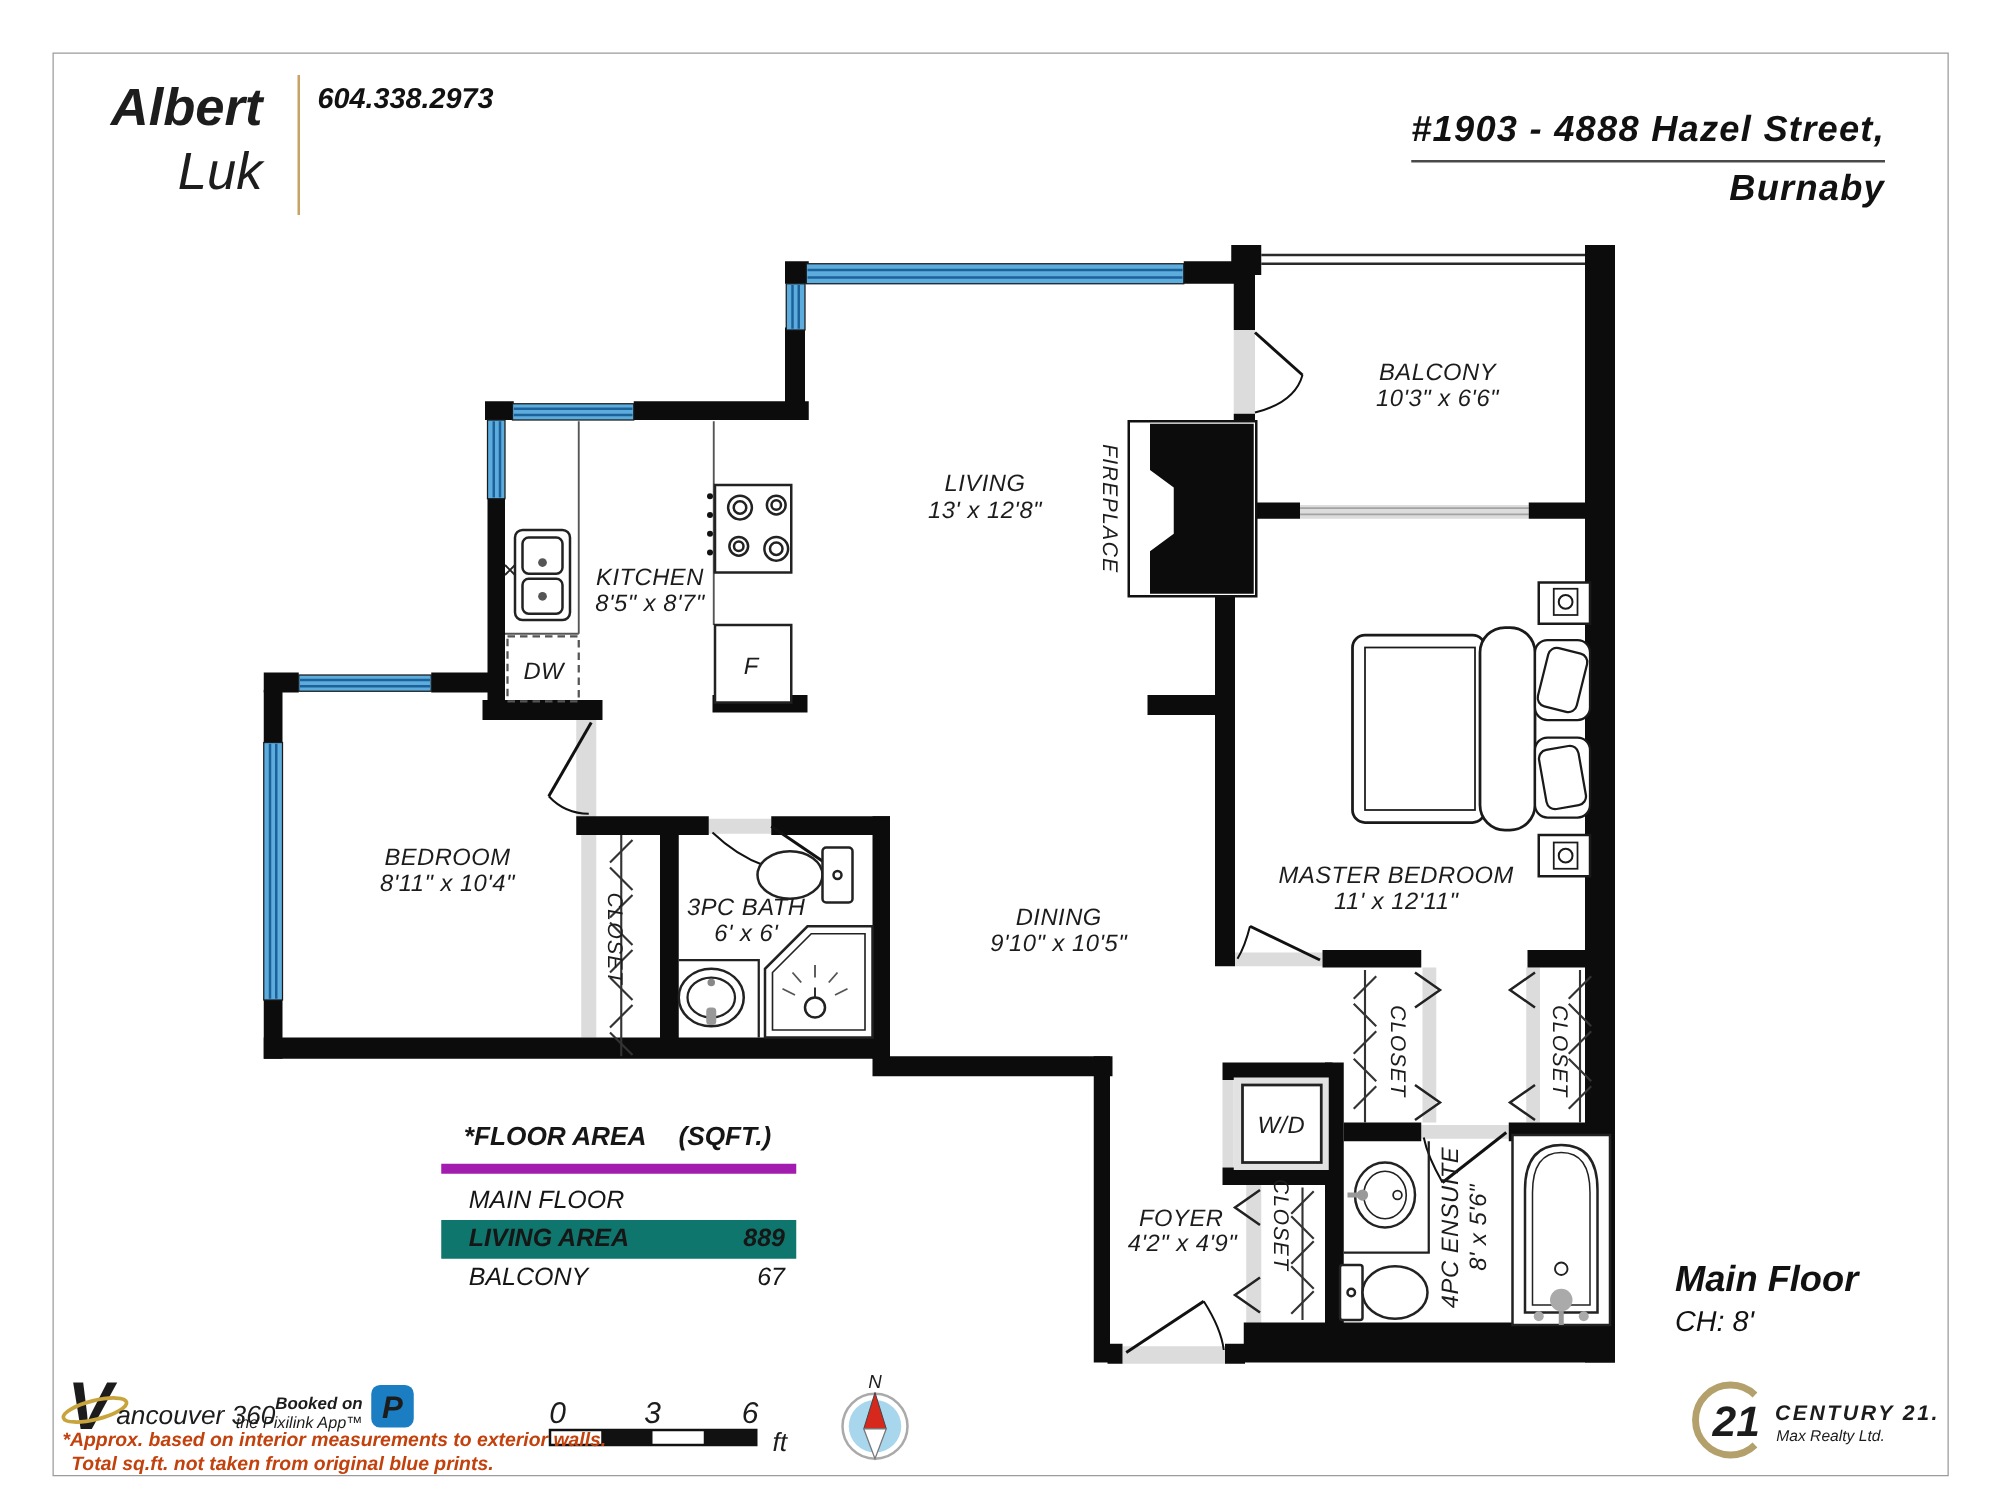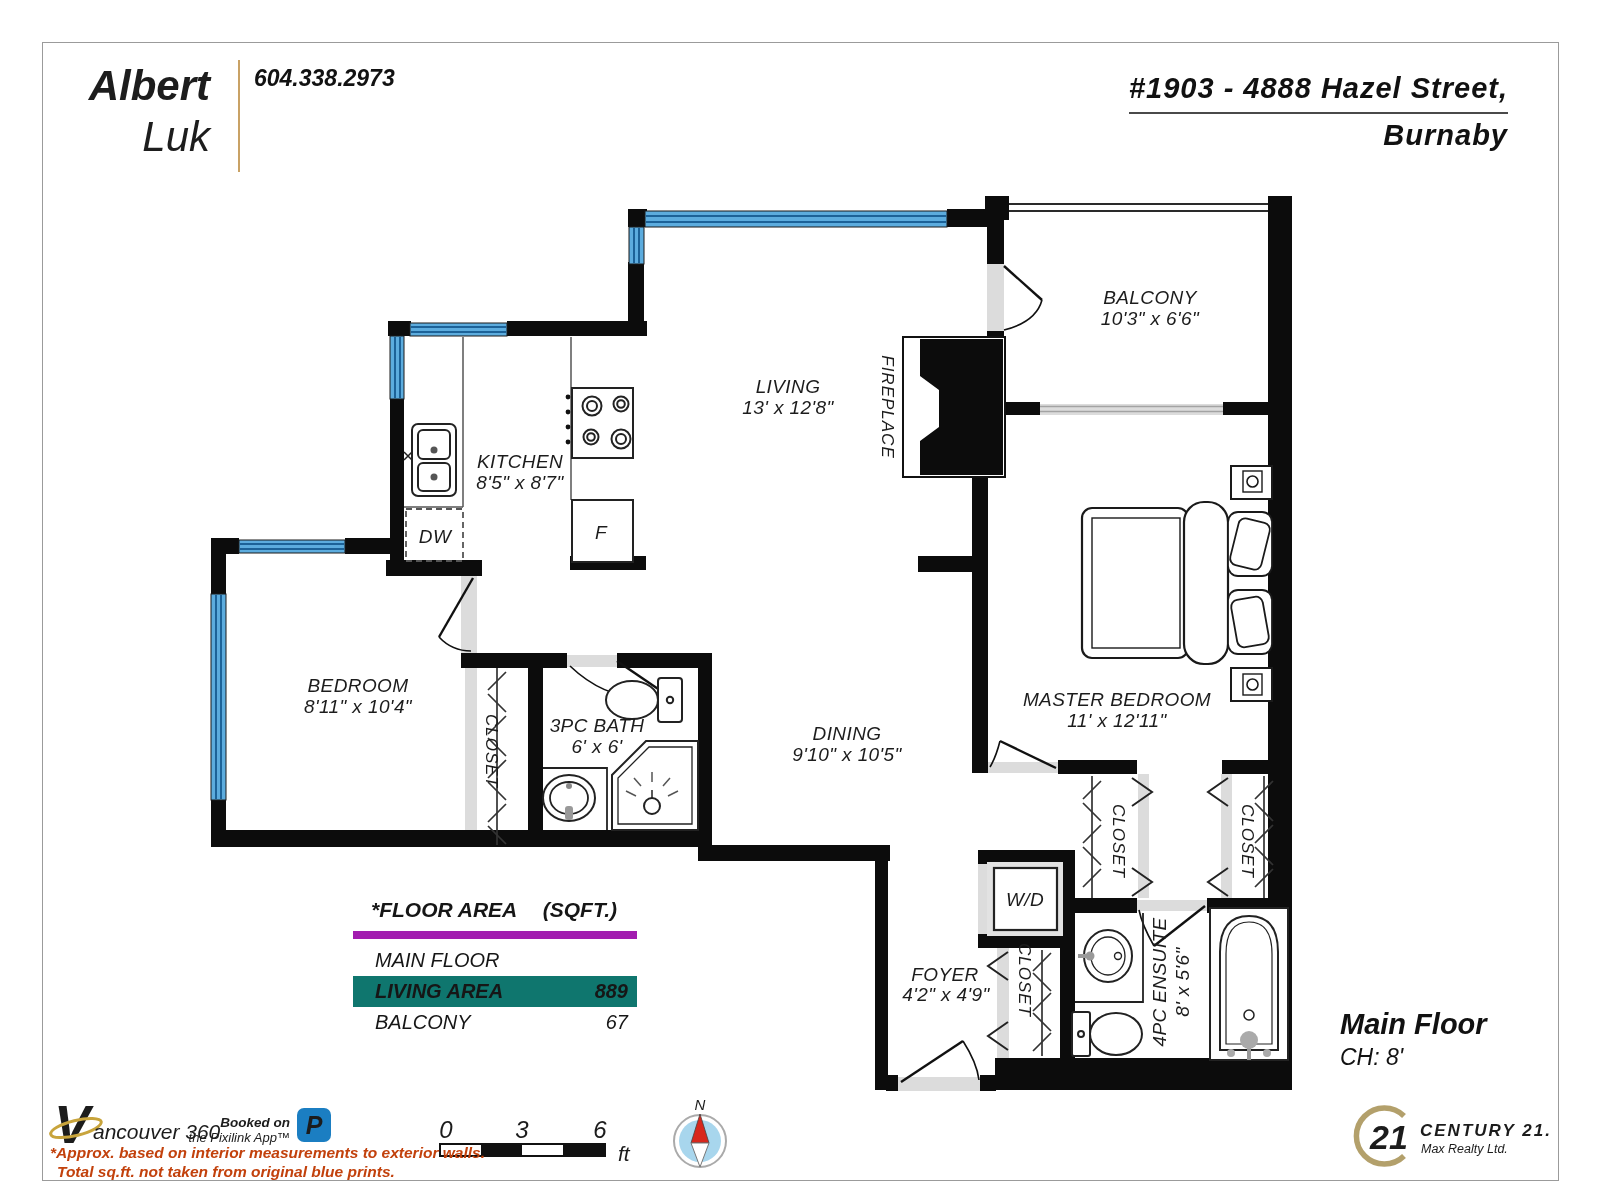--- a/index.html
+++ b/index.html
@@ -7,21 +7,21 @@
         font-family:"Liberation Sans",sans-serif;overflow:hidden;font-style:italic;}
   .page-border{position:absolute;left:42px;top:42px;width:1515px;height:1137px;
         border:1px solid #9b9b9b;pointer-events:none;}
   
   .agent{position:absolute;left:70px;top:62px;width:140px;text-align:right;color:#1d1d1d;}
   .agent .first{font-size:42px;font-weight:bold;line-height:48px;}
   .agent .last{font-size:42px;font-weight:normal;line-height:54px;}
   .divider{position:absolute;left:238px;top:60px;width:2px;height:112px;background:#c9a265;}
   .contact{position:absolute;left:254px;top:60px;color:#121212;font-weight:600;}
   .contact div{font-size:23px;line-height:37px;}
-  .address{position:absolute;right:92px;top:72px;text-align:right;color:#111;}
+  .address{position:absolute;right:92px;top:88px;text-align:right;color:#111;}
   .address .l1{display:inline-block;font-size:29px;font-weight:bold;padding-bottom:7px;
         border-bottom:2px solid #4a4a4a;letter-spacing:1px;}
   .address .l2{font-size:29px;font-weight:bold;margin-top:5px;letter-spacing:1px;}
   
   .fa-table{position:absolute;left:353px;top:896px;width:284px;color:#161616;}
   .fa-head{display:flex;padding:2px 0 9px 18px;font-weight:bold;font-size:21px;
         border-bottom:8px solid #a21caf;}
   .fa-head .unit{margin-left:auto;padding-right:20px;}
   .fa-row{display:flex;font-size:20px;height:31px;align-items:center;
         padding-left:22px;padding-right:9px;}

